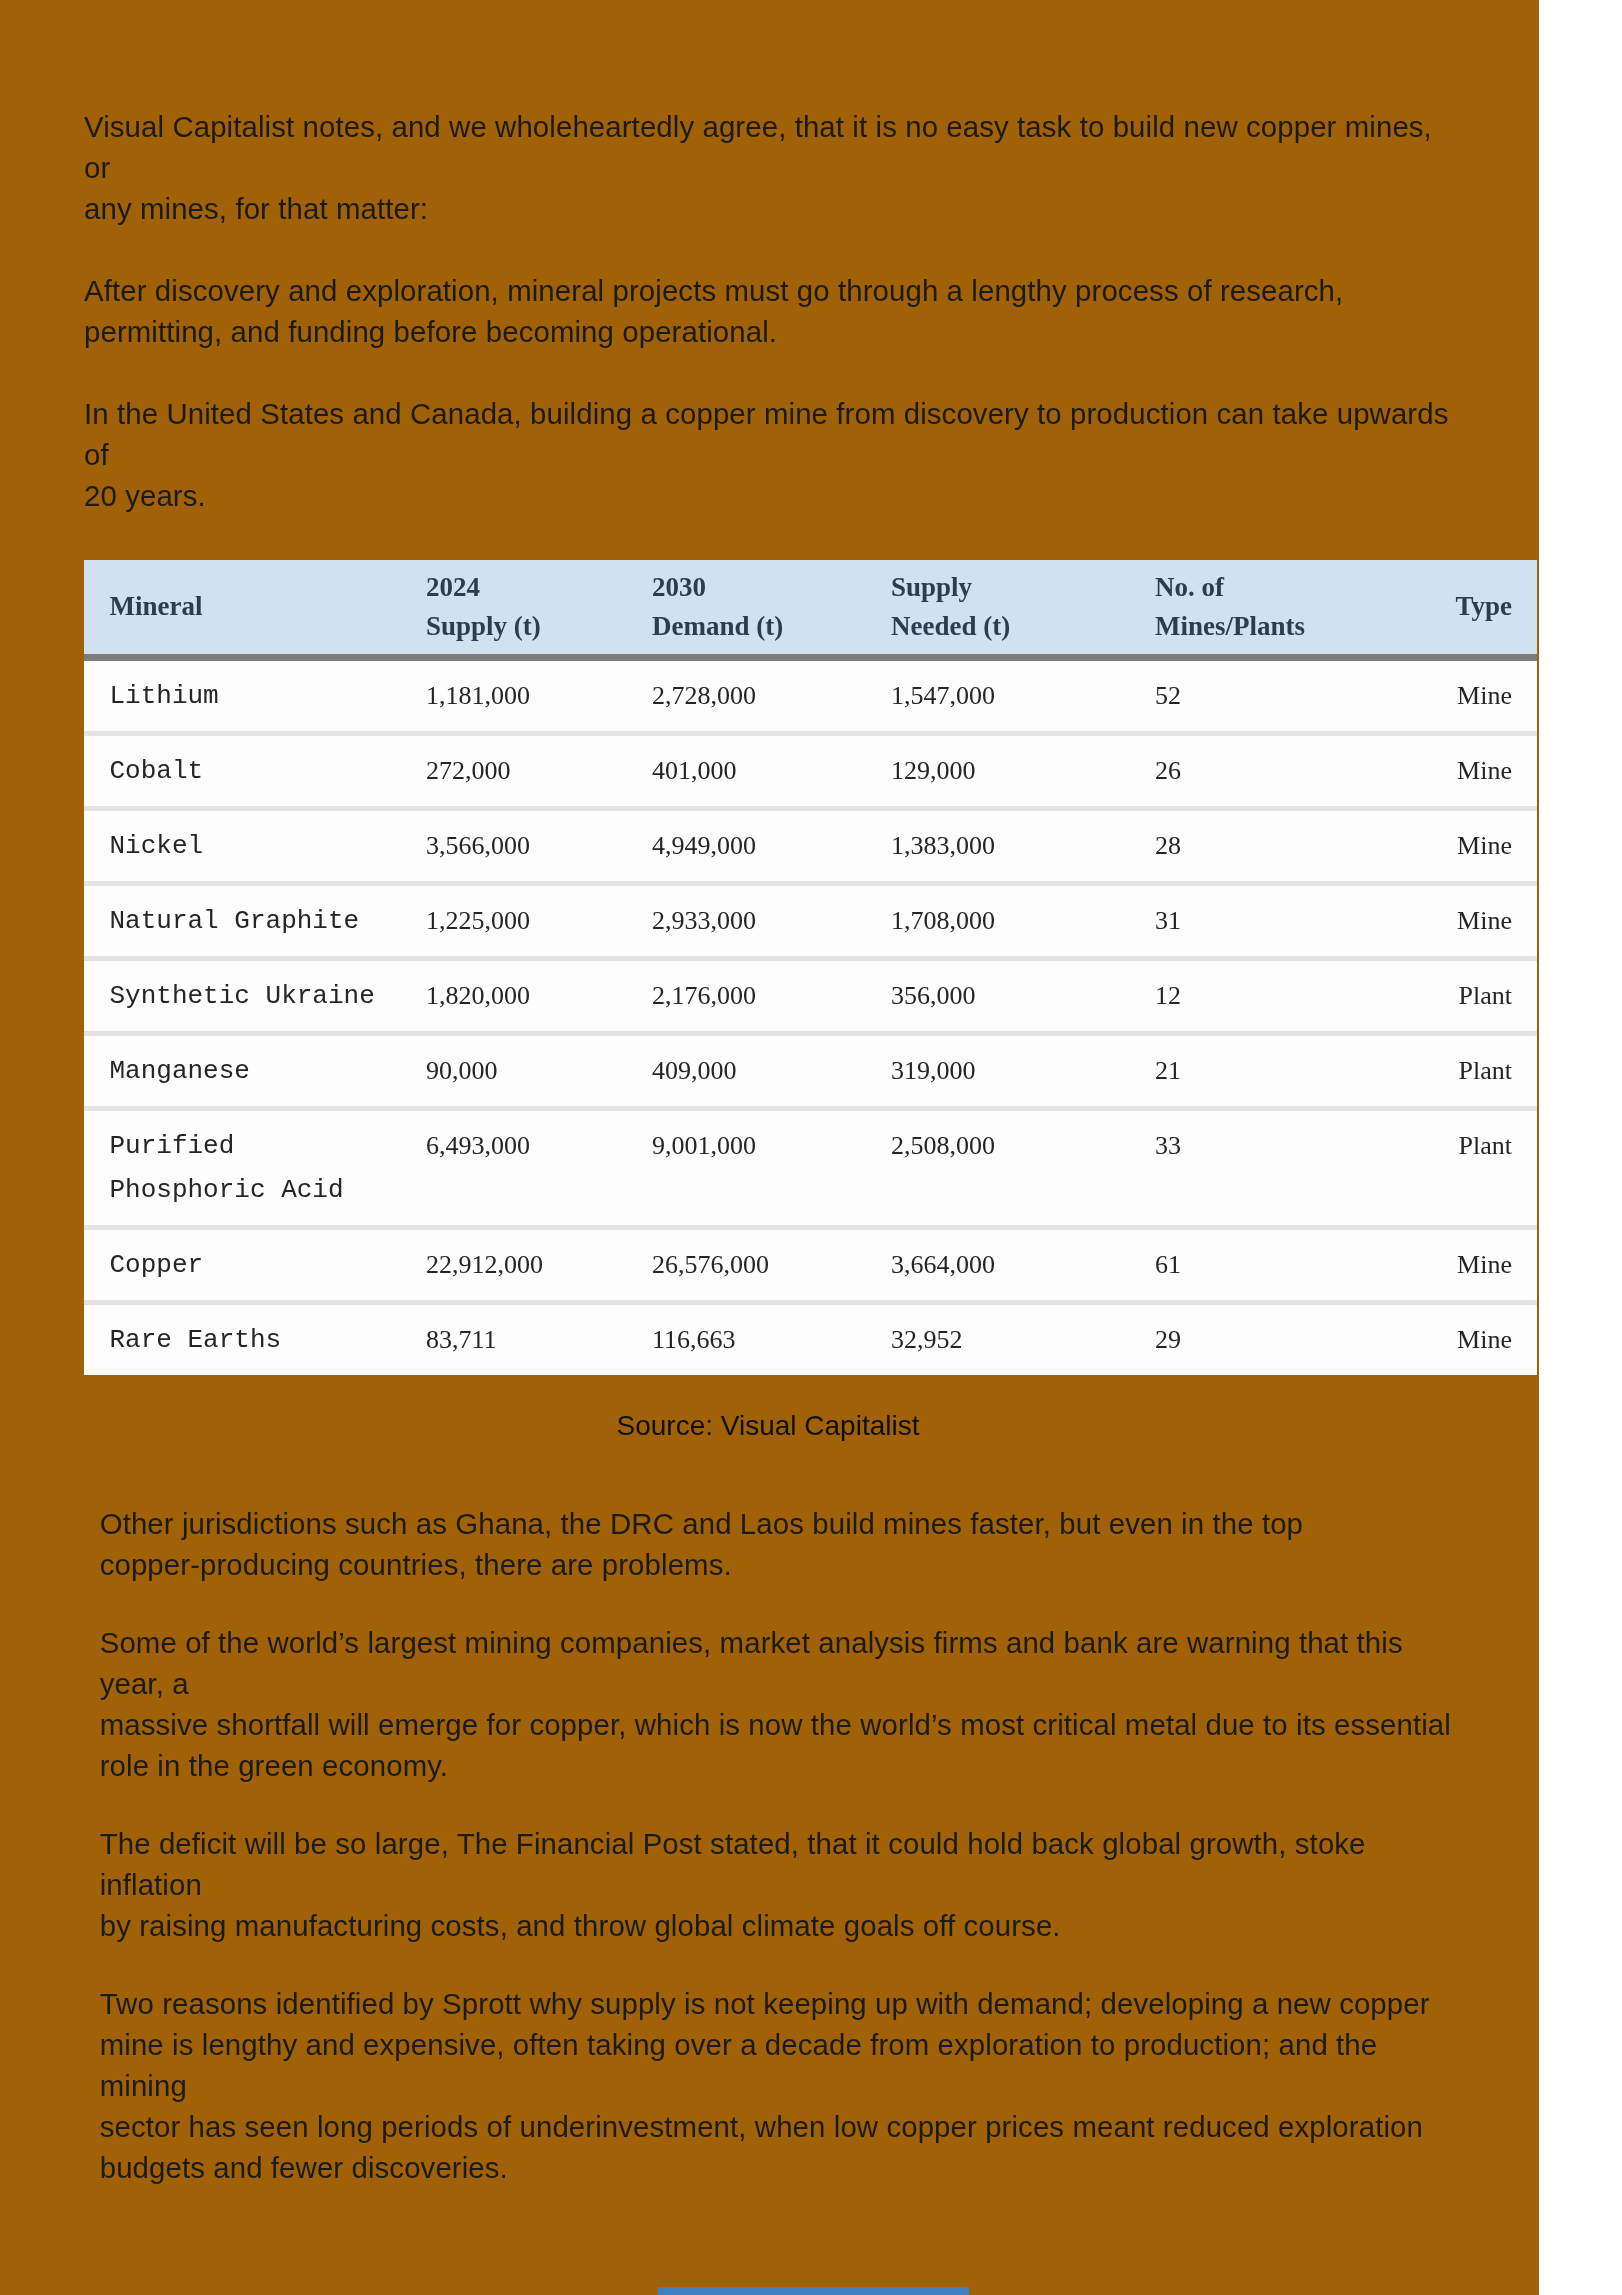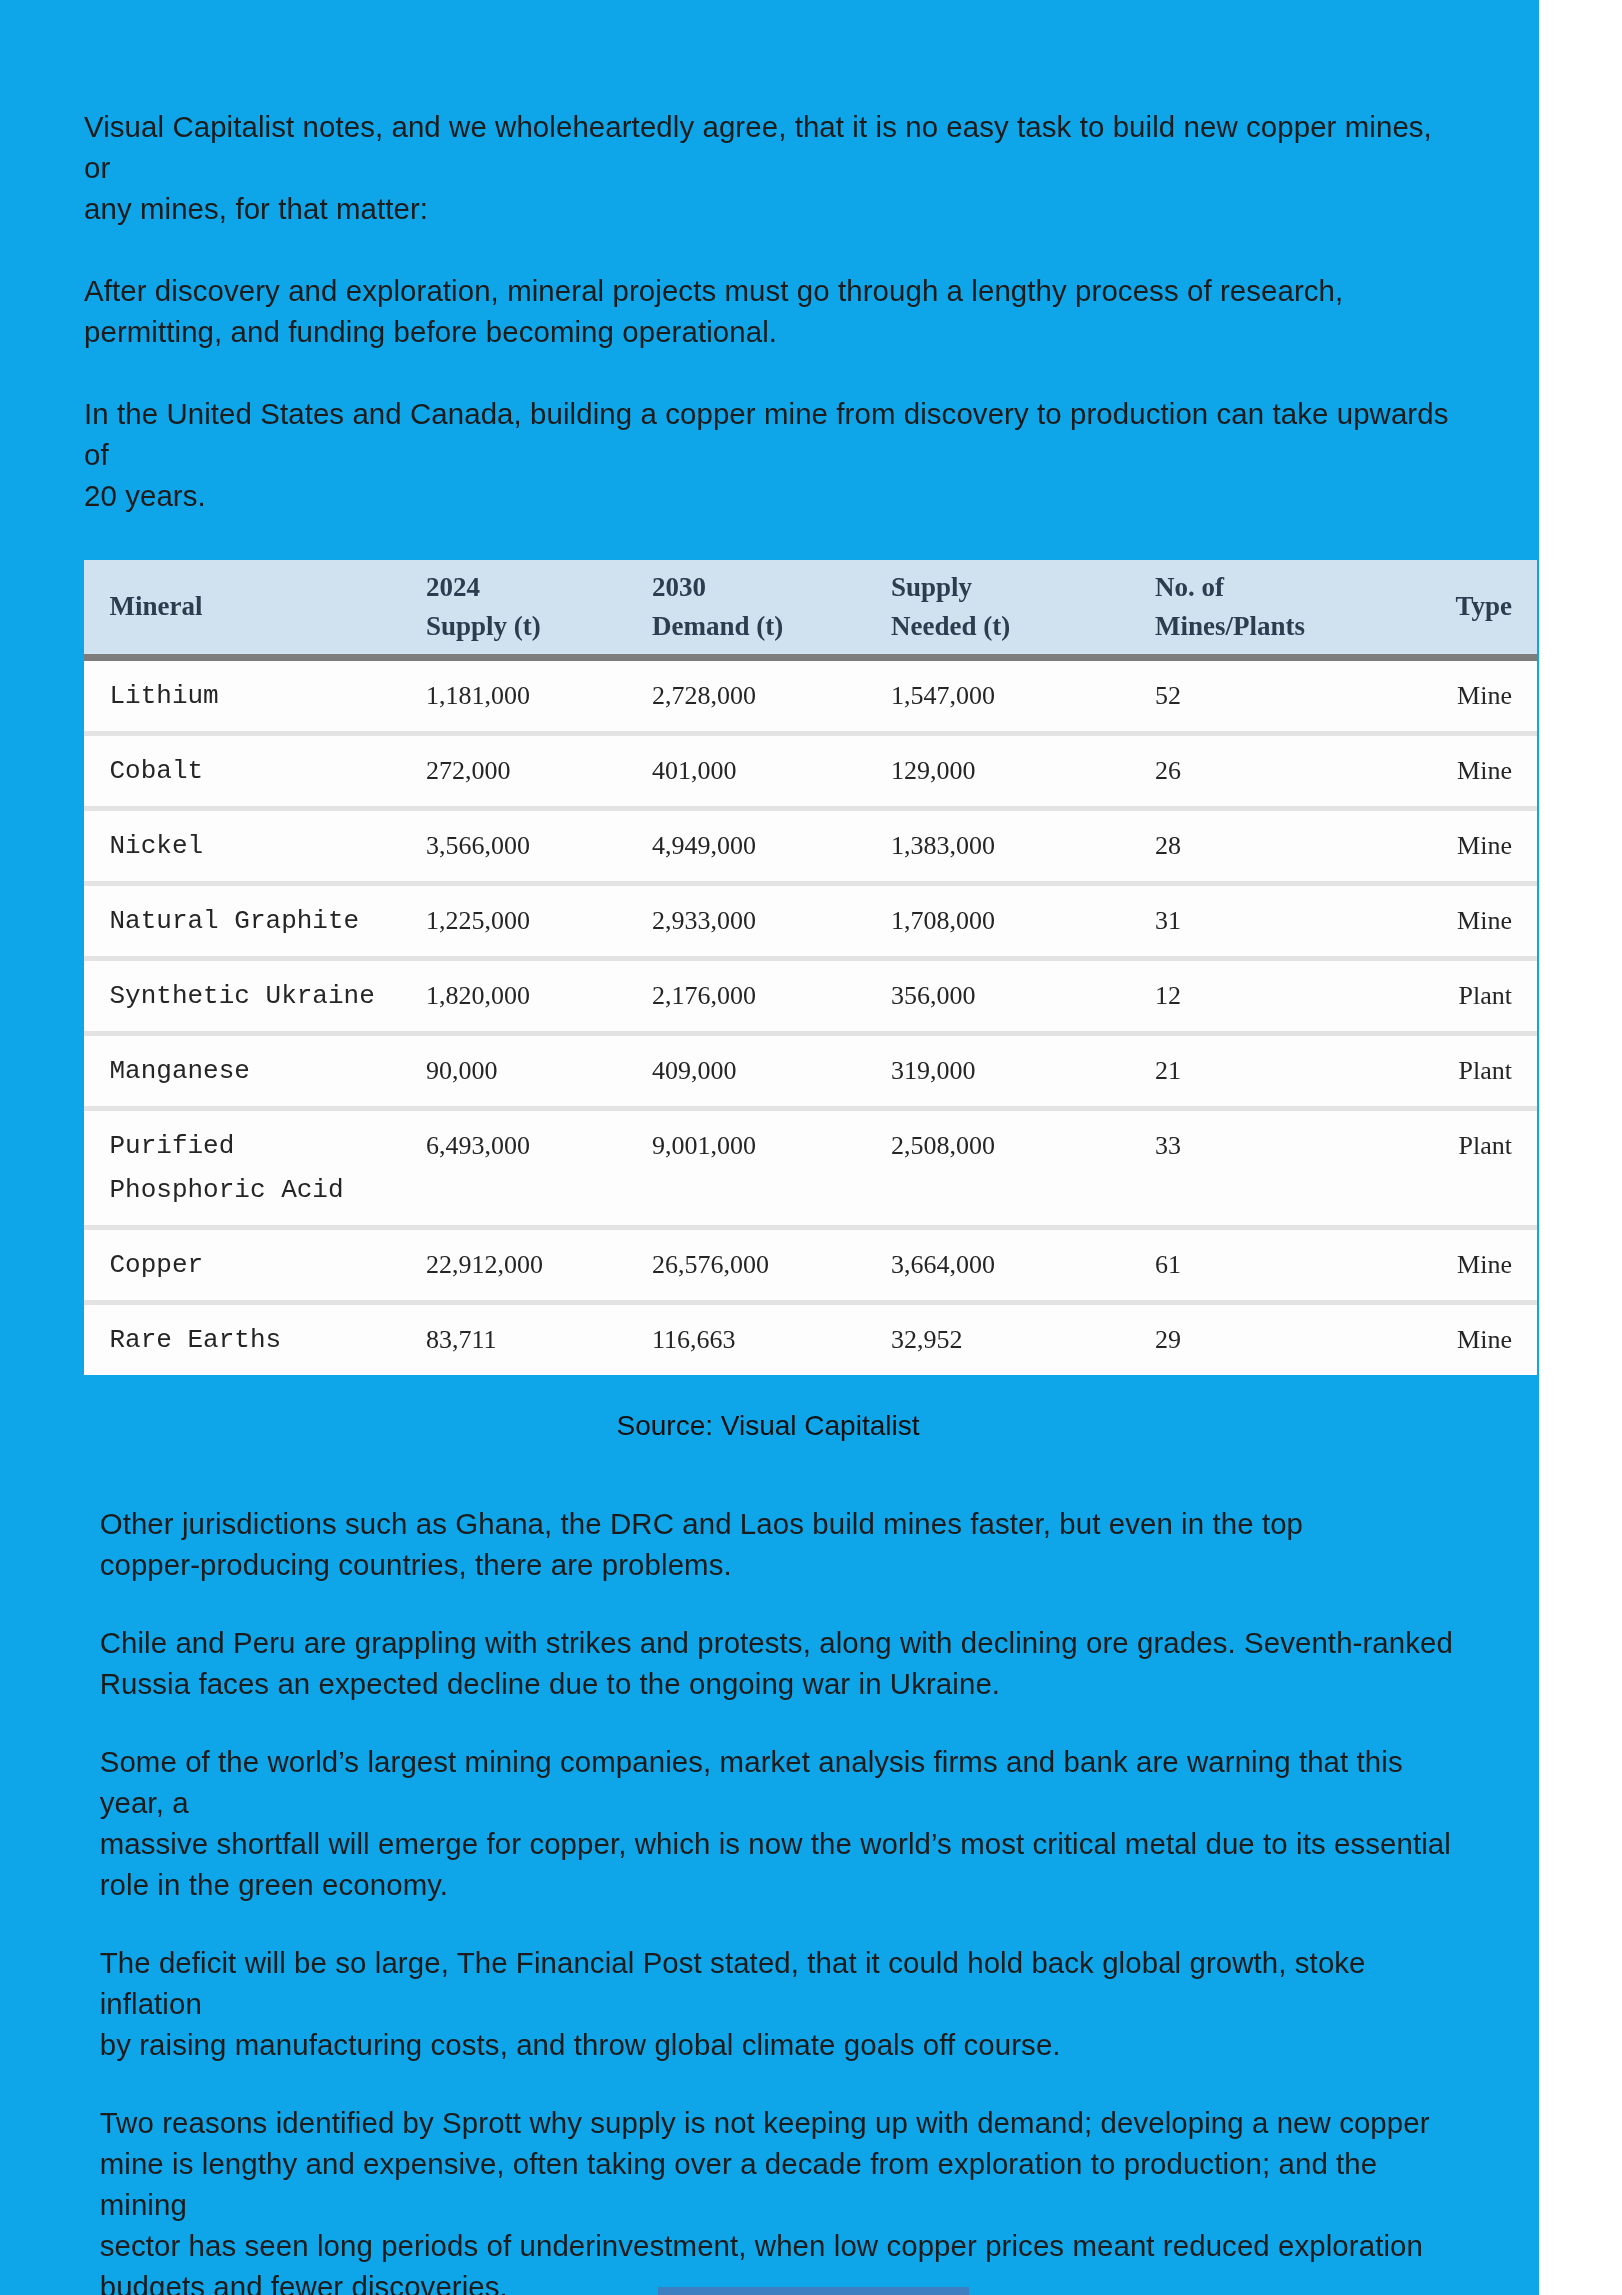--- a/index.html
+++ b/index.html
@@ -2,21 +2,21 @@
 <html style="font-size:10.5px"><head>
 <meta charset="utf-8">
 <style>
   html, body { margin: 0; padding: 0; background: #ffffff; }
 
   .page {
     position: relative;
     width: 1539px;
     height: 2295px;
     box-sizing: border-box;
-    background: #0ea5e9;
+    background: #a16207;
     padding: 106px 87px 0 84px;
     font-family: "Liberation Sans", sans-serif;
     color: #1b1b1b;
     overflow: hidden;
   }
 
   .text-block p {
     margin: 0 0 41px 0;
     font-size: 29.4px;
     line-height: 41px;
@@ -191,22 +191,20 @@
           <td>Mine</td>
         </tr>
       </tbody>
   </table>
 
   <p class="source-caption">Source: Visual Capitalist</p>
 
   <section class="text-block lower-block">
     <p>Other jurisdictions such as Ghana, the DRC and Laos build mines faster, but even in the top
 copper-producing countries, there are problems.</p>
-    <p>Chile and Peru are grappling with strikes and protests, along with declining ore grades. Seventh-ranked
-Russia faces an expected decline due to the ongoing war in Ukraine.</p>
     <p>Some of the world’s largest mining companies, market analysis firms and bank are warning that this year, a
 massive shortfall will emerge for copper, which is now the world’s most critical metal due to its essential
 role in the green economy.</p>
     <p>The deficit will be so large, The Financial Post stated, that it could hold back global growth, stoke inflation
 by raising manufacturing costs, and throw global climate goals off course.</p>
     <p>Two reasons identified by Sprott why supply is not keeping up with demand; developing a new copper
 mine is lengthy and expensive, often taking over a decade from exploration to production; and the mining
 sector has seen long periods of underinvestment, when low copper prices meant reduced exploration
 budgets and fewer discoveries.</p>
   </section>

